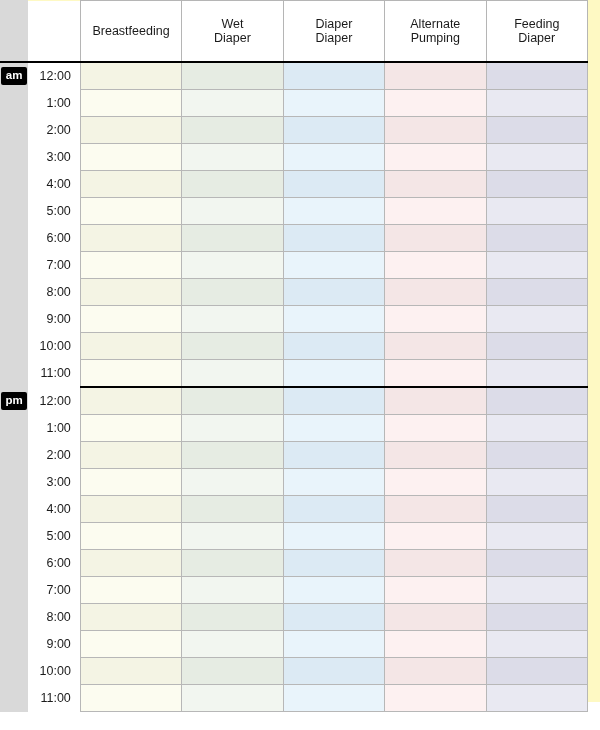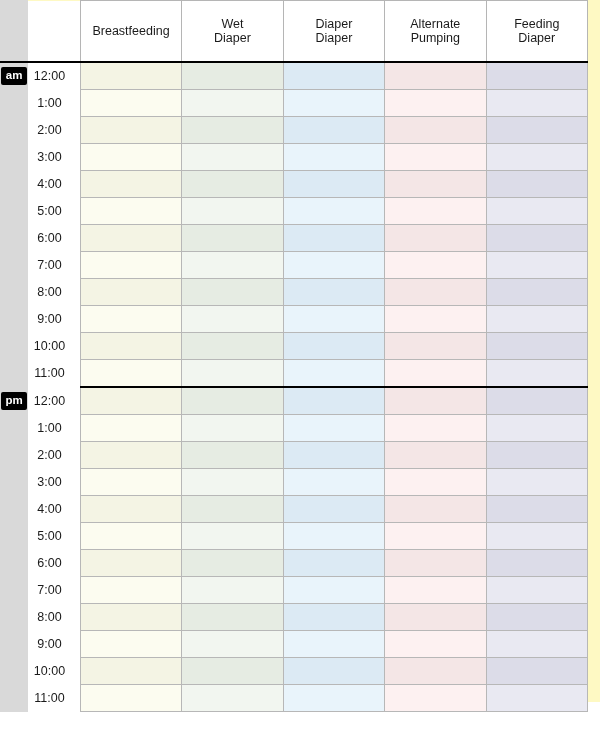--- a/index.html
+++ b/index.html
@@ -79,21 +79,21 @@
     font-weight: bold;
     line-height: 15px;
     padding: 1px 4px 2px 4px;
     border-radius: 2px;
     min-width: 18px;
     text-align: center;
   }
   td.timecell {
     border: none;
     background: #ffffff;
-    text-align: center;
+    text-align: right;
     padding-right: 9px;
     color: #1b1b1b;
     font-size: 12.5px;
     vertical-align: middle;
   }
   tr.half-sep td.datacell {
     border-top: 2px solid #000000;
   }
   tr.half-sep td.timecell,
   tr.half-sep td.ampm {

